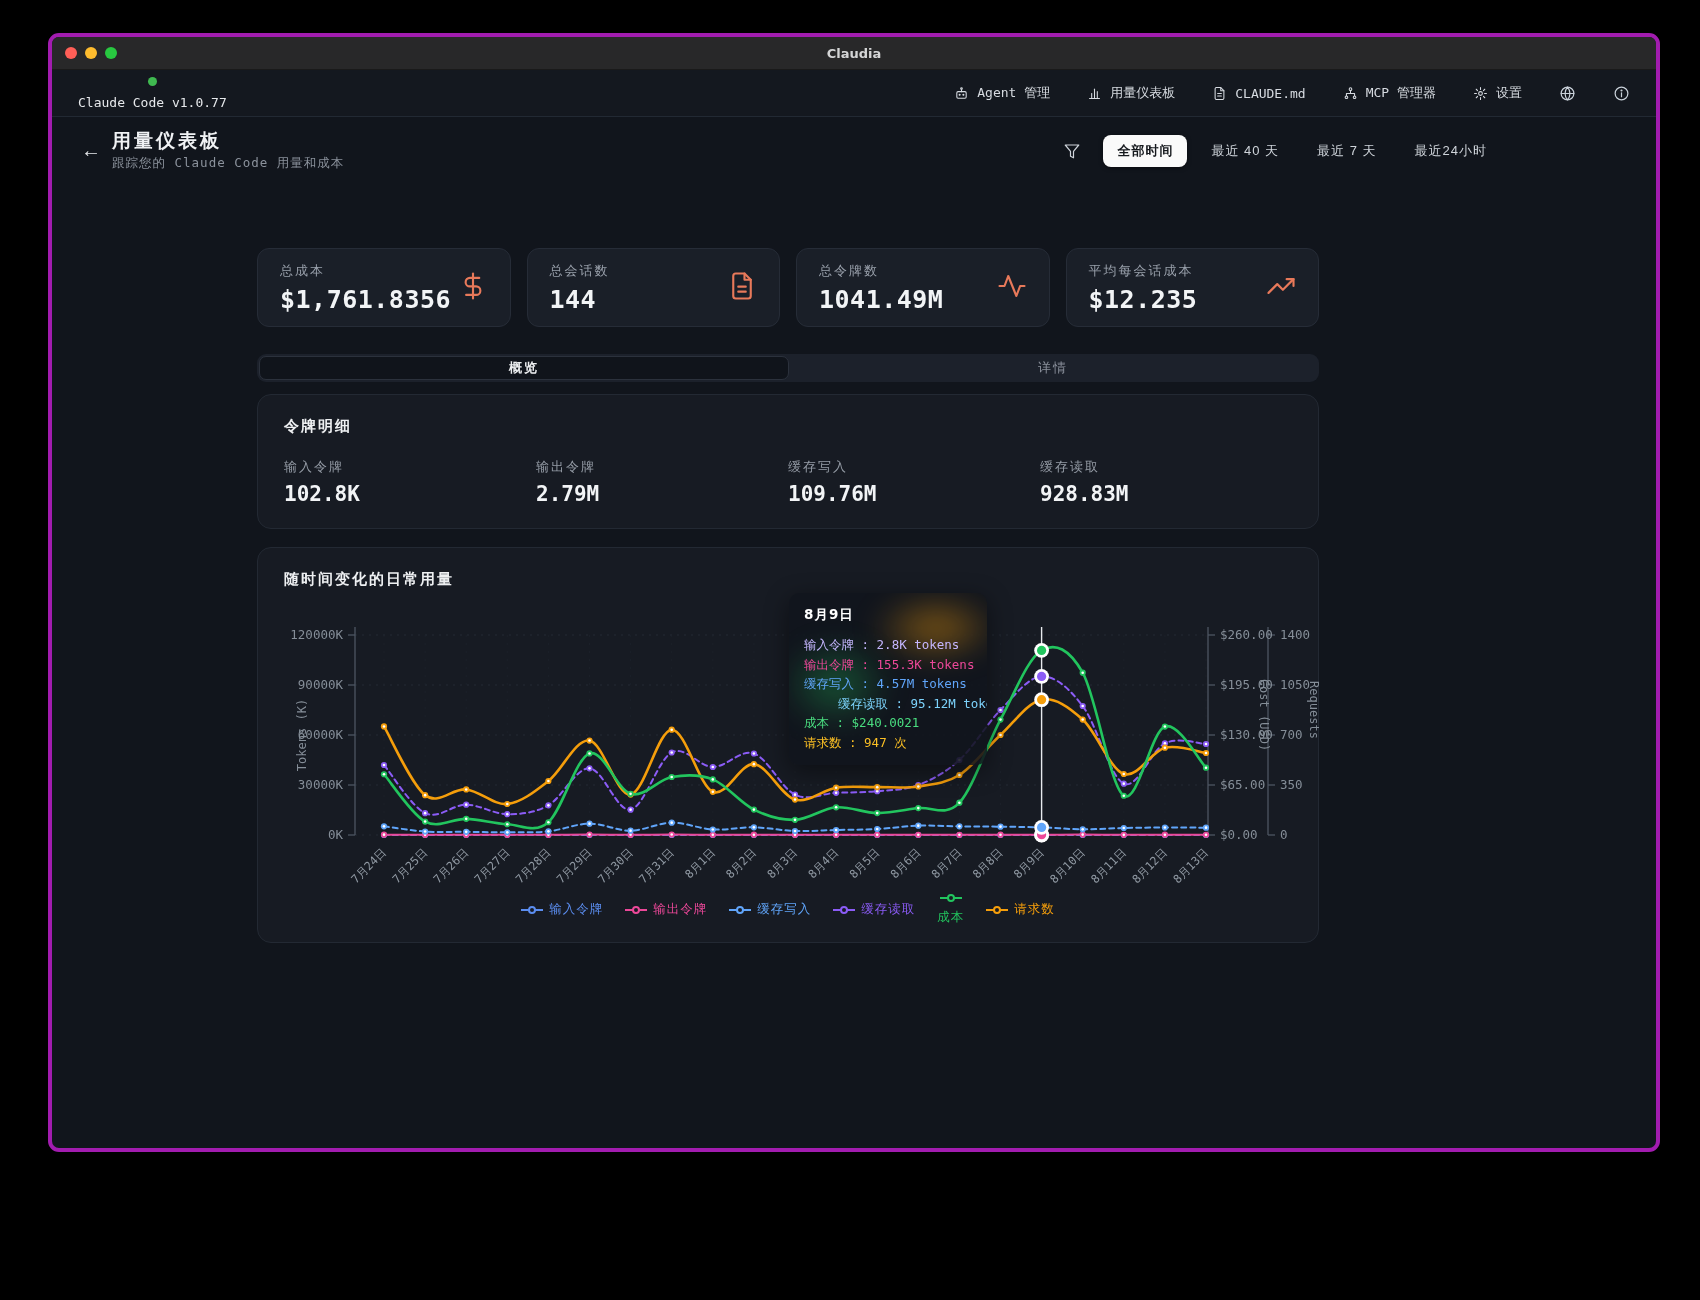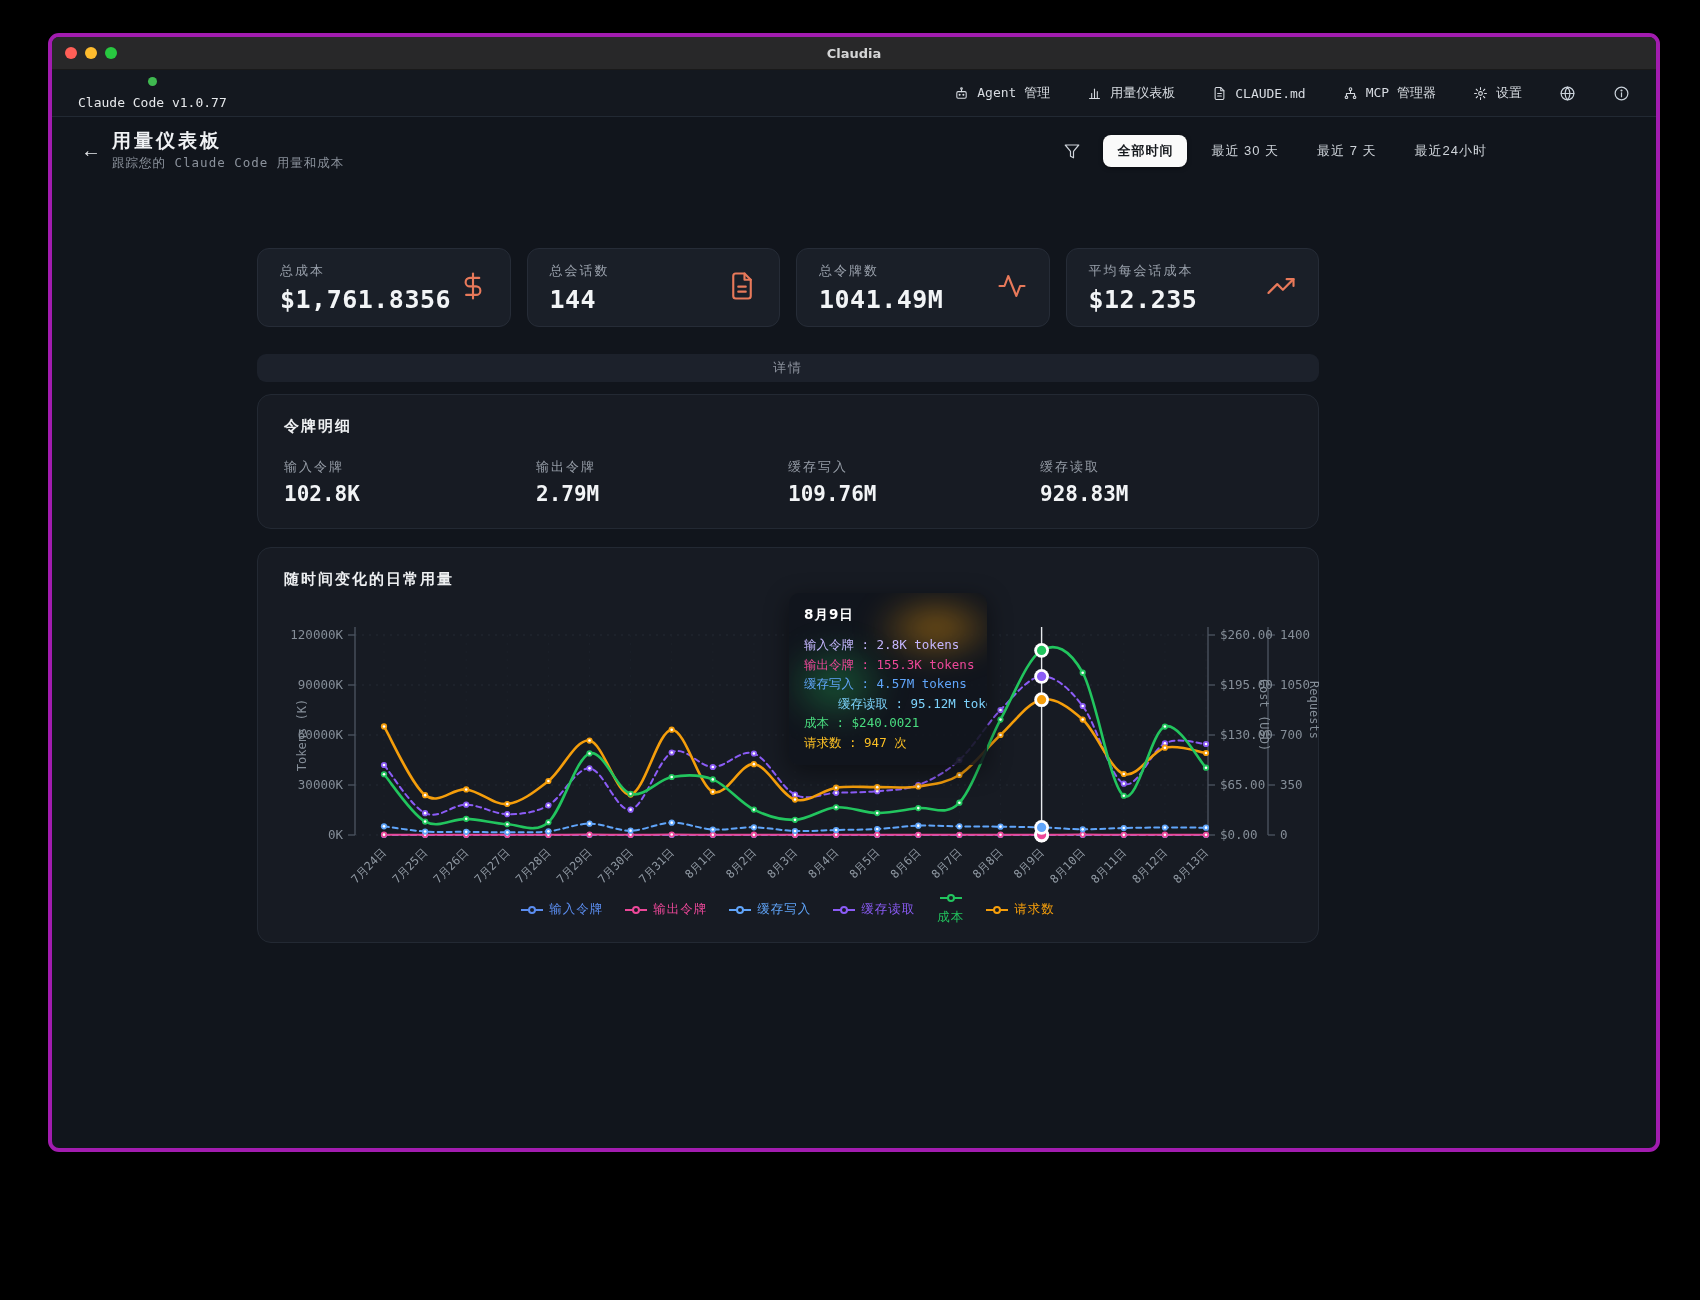--- a/index.html
+++ b/index.html
@@ -168,21 +168,21 @@
             <path d="M3.5 9a8 8 0 0 1 13.8-3L20 8.6"><polyline points="20 3.6 20 8.6 15 8.6"><path d="M20.5 15a8 8 0 0 1-13.8 3L4 14.4"><polyline points="4 19.4 4 14.4 9 14.4">
         </polyline></path></polyline></path>
           </button>
         <button class="icon-btn">
           <svg viewBox="0 0 24 24">
               <path d="M21 4H3l7 8.5V19l4 2v-8.5z"></path>
             </svg>
         </button>
         <div class="filter-group" id="filter-group">
             <button class="filter-btn active">全部时间</button>
-            <button class="filter-btn">最近 30 天</button>
+            <button class="filter-btn">最近 40 天</button>
             <button class="filter-btn">最近 7 天</button>
             <button class="filter-btn">最近24小时</button>
           </div>
       </div>
     </div>
 
     <div class="content">
       <div class="stats-row" id="stats-row">
           <div class="stat-card">
             <div>
@@ -221,20 +221,21 @@
               <div class="stat-value">$12.235</div>
             </div>
             <div class="stat-icon" style="color:#e8795a"><svg viewBox="0 0 24 24" width="30" height="30" style="fill:none;stroke:currentColor;stroke-width:1.7;stroke-linecap:round;stroke-linejoin:round;">
                 <polyline points="22 6.5 13.5 15 9 10.5 2 17.5"></polyline>
                 <polyline points="16.5 6.5 22 6.5 22 12"></polyline>
               </svg></div>
           </div>
         </div>
 
       <div class="tabs" id="tabs">
+          <button class="tab active">概览</button>
           <button class="tab">详情</button>
         </div>
 
       <div class="panel">
         <h2>令牌明细</h2>
         <div class="token-grid" id="token-grid">
             <div>
               <div class="tk-label">输入令牌</div>
               <div class="tk-value">102.8K</div>
             </div>

